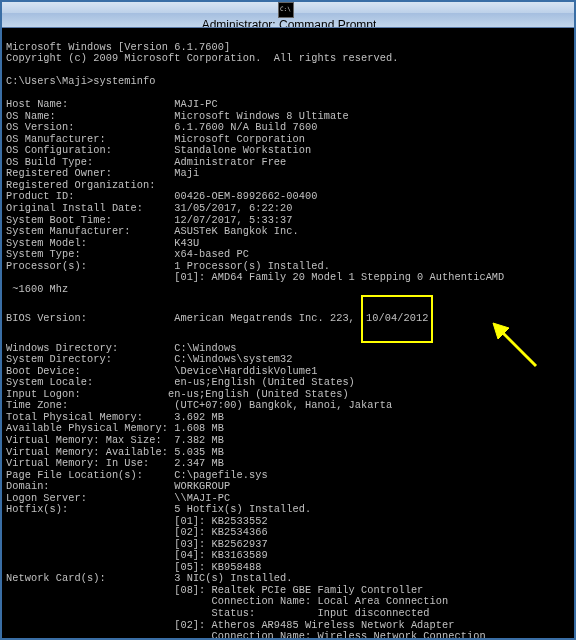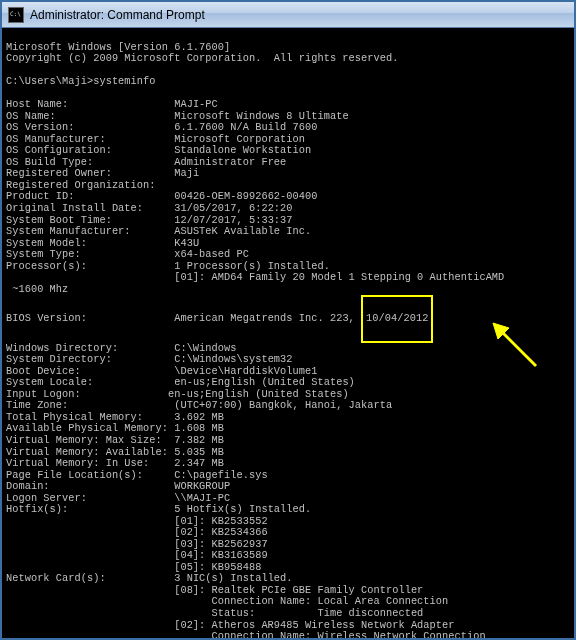--- a/index.html
+++ b/index.html
@@ -20,20 +20,21 @@
     flex-direction: column;
     box-shadow: 0 0 4px rgba(0,0,0,.5);
   }
   .titlebar {
     height: 26px;
     background: linear-gradient(to bottom, #d7e4f2 0%, #bcd0e9 45%, #a6bfe0 46%, #c2d6eb 100%);
     display: flex;
     align-items: center;
     padding: 0 4px 0 6px;
     border-bottom: 1px solid #5a7aa8;
+    flex-direction: column;
   }
   .title-icon {
     width: 16px; height: 16px;
     background: #000;
     border: 1px solid #666;
     position: relative;
     margin-right: 6px;
     flex-shrink: 0;
   }
   .title-icon::after {
@@ -101,21 +102,21 @@
 <span class="line"><span>OS Name:</span>                   <span>Microsoft Windows 8 Ultimate</span></span>
 <span class="line"><span>OS Version:</span>                <span>6.1.7600 N/A Build 7600</span></span>
 <span class="line"><span>OS Manufacturer:</span>           <span>Microsoft Corporation</span></span>
 <span class="line"><span>OS Configuration:</span>          <span>Standalone Workstation</span></span>
 <span class="line"><span>OS Build Type:</span>             <span>Administrator Free</span></span>
 <span class="line"><span>Registered Owner:</span>          <span>Maji</span></span>
 <span class="line"><span>Registered Organization:</span></span>
 <span class="line"><span>Product ID:</span>                <span>00426-OEM-8992662-00400</span></span>
 <span class="line"><span>Original Install Date:</span>     <span>31/05/2017, 6:22:20</span></span>
 <span class="line"><span>System Boot Time:</span>          <span>12/07/2017, 5:33:37</span></span>
-<span class="line"><span>System Manufacturer:</span>       <span>ASUSTeK Available Inc.</span></span>
+<span class="line"><span>System Manufacturer:</span>       <span>ASUSTeK Bangkok Inc.</span></span>
 <span class="line"><span>System Model:</span>              <span>K43U</span></span>
 <span class="line"><span>System Type:</span>               <span>x64-based PC</span></span>
 <span class="line"><span>Processor(s):</span>              <span>1 Processor(s) Installed.</span></span>
 <span class="line">                           <span>[01]: AMD64 Family 20 Model 1 Stepping 0 AuthenticAMD</span></span>
 <span class="line"> ~1600 Mhz</span>
 <span class="line"><span>BIOS Version:</span>              <span>American Megatrends Inc. 223,</span> <span class="highlight-box">10/04/2012</span></span>
 <span class="line"><span>Windows Directory:</span>         <span>C:\Windows</span></span>
 <span class="line"><span>System Directory:</span>          <span>C:\Windows\system32</span></span>
 <span class="line"><span>Boot Device:</span>               <span>\Device\HarddiskVolume1</span></span>
 <span class="line"><span>System Locale:</span>             <span>en-us;English (United States)</span></span>
@@ -131,21 +132,21 @@
 <span class="line"><span>Logon Server:</span>              <span>\\MAJI-PC</span></span>
 <span class="line"><span>Hotfix(s):</span>                 <span>5 Hotfix(s) Installed.</span></span>
 <span class="line">                           <span>[01]: KB2533552</span></span>
 <span class="line">                           <span>[02]: KB2534366</span></span>
 <span class="line">                           <span>[03]: KB2562937</span></span>
 <span class="line">                           <span>[04]: KB3163589</span></span>
 <span class="line">                           <span>[05]: KB958488</span></span>
 <span class="line"><span>Network Card(s):</span>           <span>3 NIC(s) Installed.</span></span>
 <span class="line">                           <span>[08]: Realtek PCIe GBE Family Controller</span></span>
 <span class="line">                                 <span>Connection Name: Local Area Connection</span></span>
-<span class="line">                                 <span>Status:          Time disconnected</span></span>
+<span class="line">                                 <span>Status:          Input disconnected</span></span>
 <span class="line">                           <span>[02]: Atheros AR9485 Wireless Network Adapter</span></span>
 <span class="line">                                 <span>Connection Name: Wireless Network Connection</span></span>
 <span class="line">                                 <span>DHCP Enabled:    Yes</span></span>
 <span class="line">                                 <span>DHCP Server:     192.168.43.1</span></span>
 <span class="line">                                 <span>IP address(es)</span></span>
 
 
 
 
 

